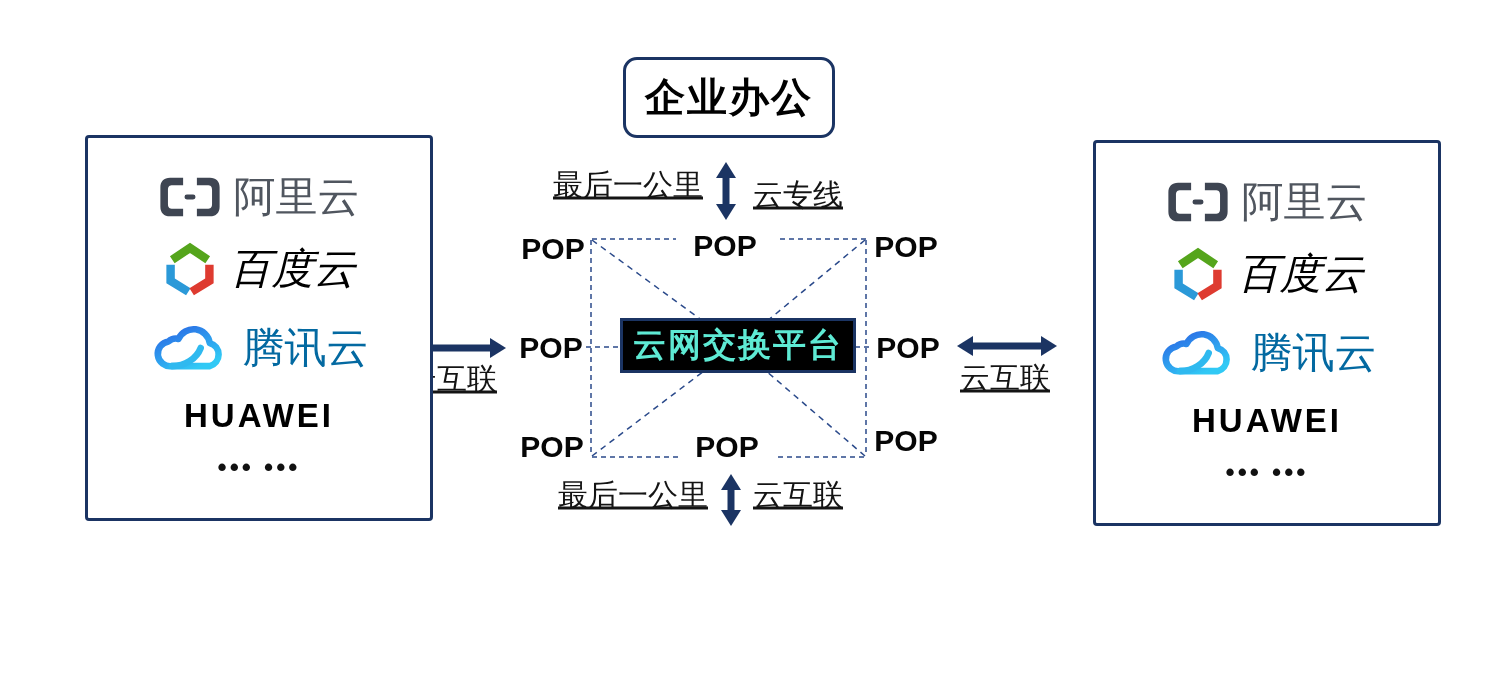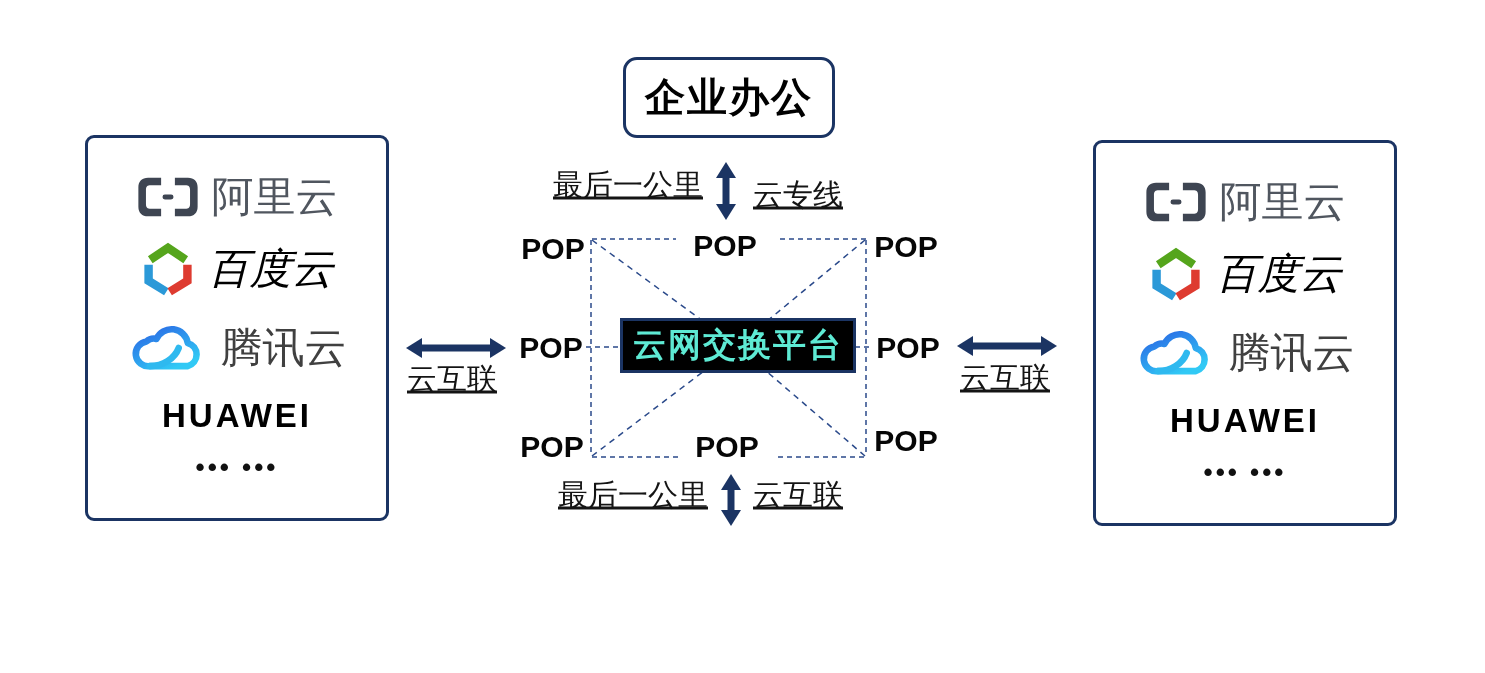--- a/index.html
+++ b/index.html
@@ -37,32 +37,32 @@
   }
 
   
   .edge-label{
     position:absolute;transform:translate(-50%,-50%);
     font-size:30px;color:#141414;z-index:2;white-space:nowrap;text-decoration:underline;
   }
 
   
   .provider-box{
-    position:absolute;width:304px;height:386px;box-sizing:border-box;
-    border:3px solid var(--navy);border-radius:9px;background:#fff;
+    position:absolute;width:348px;height:386px;box-sizing:border-box;
+    border:3px solid var(--navy);border-radius:4px;background:#fff;
     display:flex;flex-direction:column;align-items:center;justify-content:space-evenly;
     padding:16px 0;z-index:2;
   }
   #left-provider-box{left:85px;top:135px;}
   #right-provider-box{left:1093px;top:140px;}
   .logo-row{display:flex;align-items:center;gap:13px;}
   .logo-text{font-size:42px;line-height:1;}
   .ali-text{color:#50565F;}
   .baidu-text{color:#000000;font-style:italic;}
-  .tencent-text{color:#404040;}
+  .tencent-text{color:#0369a1;}
   .huawei-text{font-size:33px;font-weight:bold;letter-spacing:3px;color:#000000;line-height:1;}
   .dots-text{font-size:26px;font-weight:bold;letter-spacing:3px;color:#111;line-height:1;}
 </style>
 </head>
 <body>
 
 <div class="stage">
 
   <svg width="0" height="0" style="position:absolute">
     <defs>

